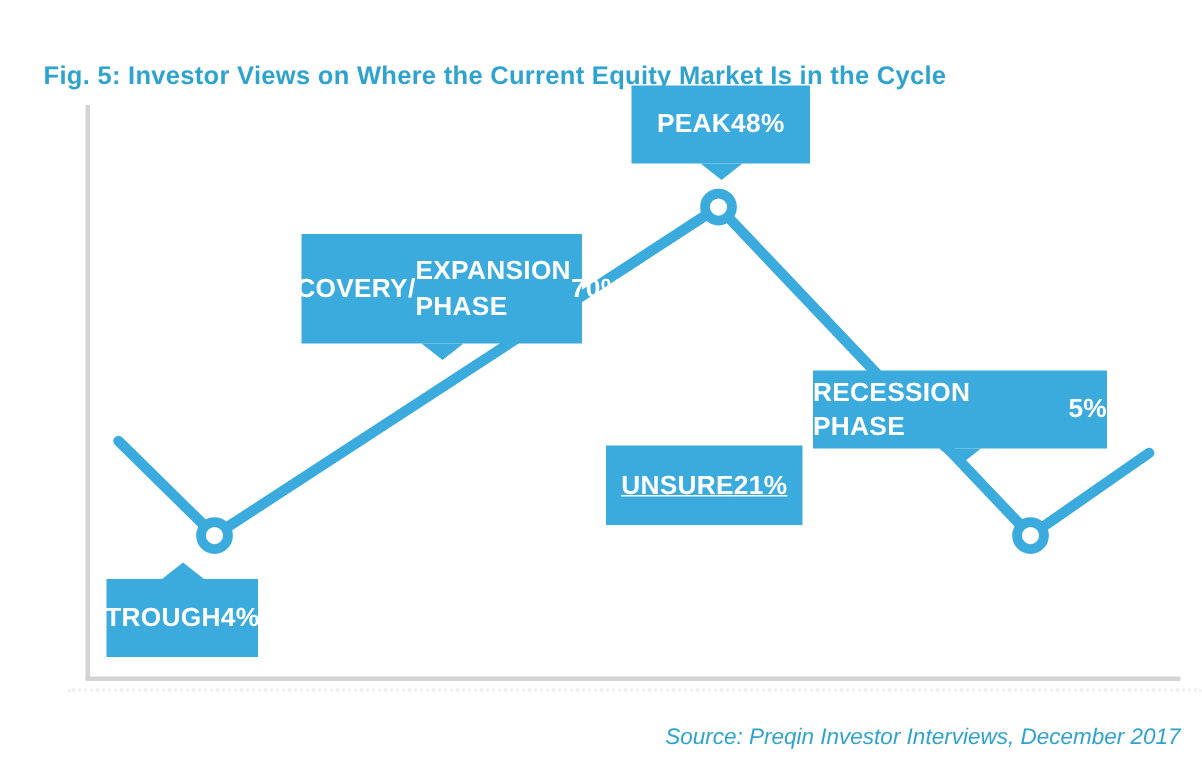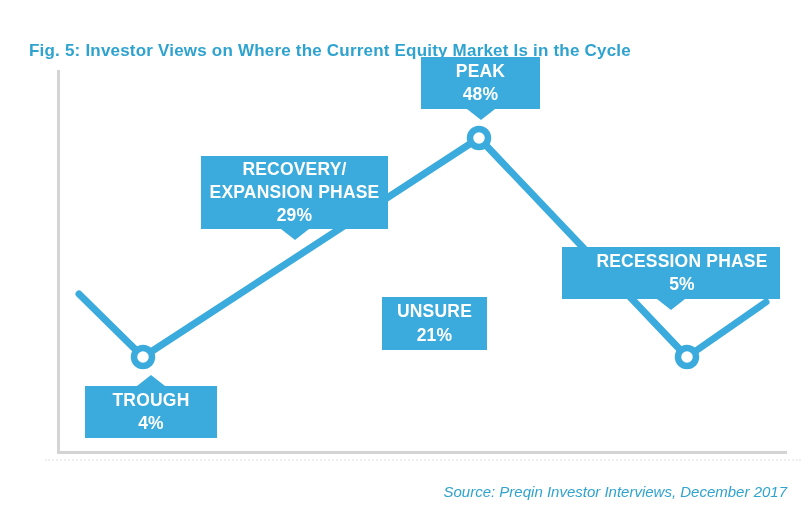--- a/index.html
+++ b/index.html
@@ -70,21 +70,21 @@
     stroke: var(--accent-blue, #3AABDC);
     stroke-width: 6.5;
   }
   
   .callout {
     position: absolute;
     z-index: 2;
     background: var(--accent-blue, #3AABDC);
     color: var(--callout-text, #ffffff);
     display: flex;
-    flex-direction: column;
+    flex-direction: row;
     align-items: center;
     justify-content: center;
     text-align: left;
     font-weight: bold;
     font-size: 17.5px;
     line-height: 1.32;
     letter-spacing: 0.2px;
   }
   .callout .pointer {
     position: absolute;
@@ -100,23 +100,23 @@
     border-top: 11px solid var(--accent-blue, #3AABDC);
   }
   .pointer-up {
     top: -11px;
     border-left: 14px solid transparent;
     border-right: 14px solid transparent;
     border-bottom: 11px solid var(--accent-blue, #3AABDC);
   }
   .callout-peak      { left: 421px; top: 57px;  width: 119px; height: 52px; }
   .callout-recovery  { left: 201px; top: 156px; width: 187px; height: 73px; }
-  .callout-unsure    { left: 382px; top: 297px; width: 105px; height: 53px; }
-  .callout-recession { left: 562px; top: 247px; width: 196px; height: 52px; padding-left: 22px; }
-  .callout-trough    { left: 85px;  top: 386px; width: 132px; height: 52px; }
+  .callout-unsure    { left: 404px; top: 297px; width: 131px; height: 53px; text-decoration: underline; }
+  .callout-recession { left: 542px; top: 247px; width: 196px; height: 52px; }
+  .callout-trough    { left: 71px;  top: 386px; width: 101px; height: 52px; }
   .c-line { display: block; }
   .source-note {
     position: absolute;
     right: 14px;
     top: 483px;
     font-size: 15px;
     font-style: italic;
     color: var(--title-blue, #2FA3CF);
     white-space: nowrap;
     margin-left: 48px;
@@ -142,21 +142,21 @@
 
   <div class="callout callout-peak">
     <span class="c-line">PEAK</span>
     <span class="c-line">48%</span>
     <div class="pointer pointer-down"></div>
   </div>
 
   <div class="callout callout-recovery">
     <span class="c-line">RECOVERY/</span>
     <span class="c-line">EXPANSION PHASE</span>
-    <span class="c-line">29%</span>
+    <span class="c-line">70%</span>
     <div class="pointer pointer-down"></div>
   </div>
 
   <div class="callout callout-unsure">
     <span class="c-line">UNSURE</span>
     <span class="c-line">21%</span>
   </div>
 
   <div class="callout callout-recession">
     <span class="c-line">RECESSION PHASE</span>

